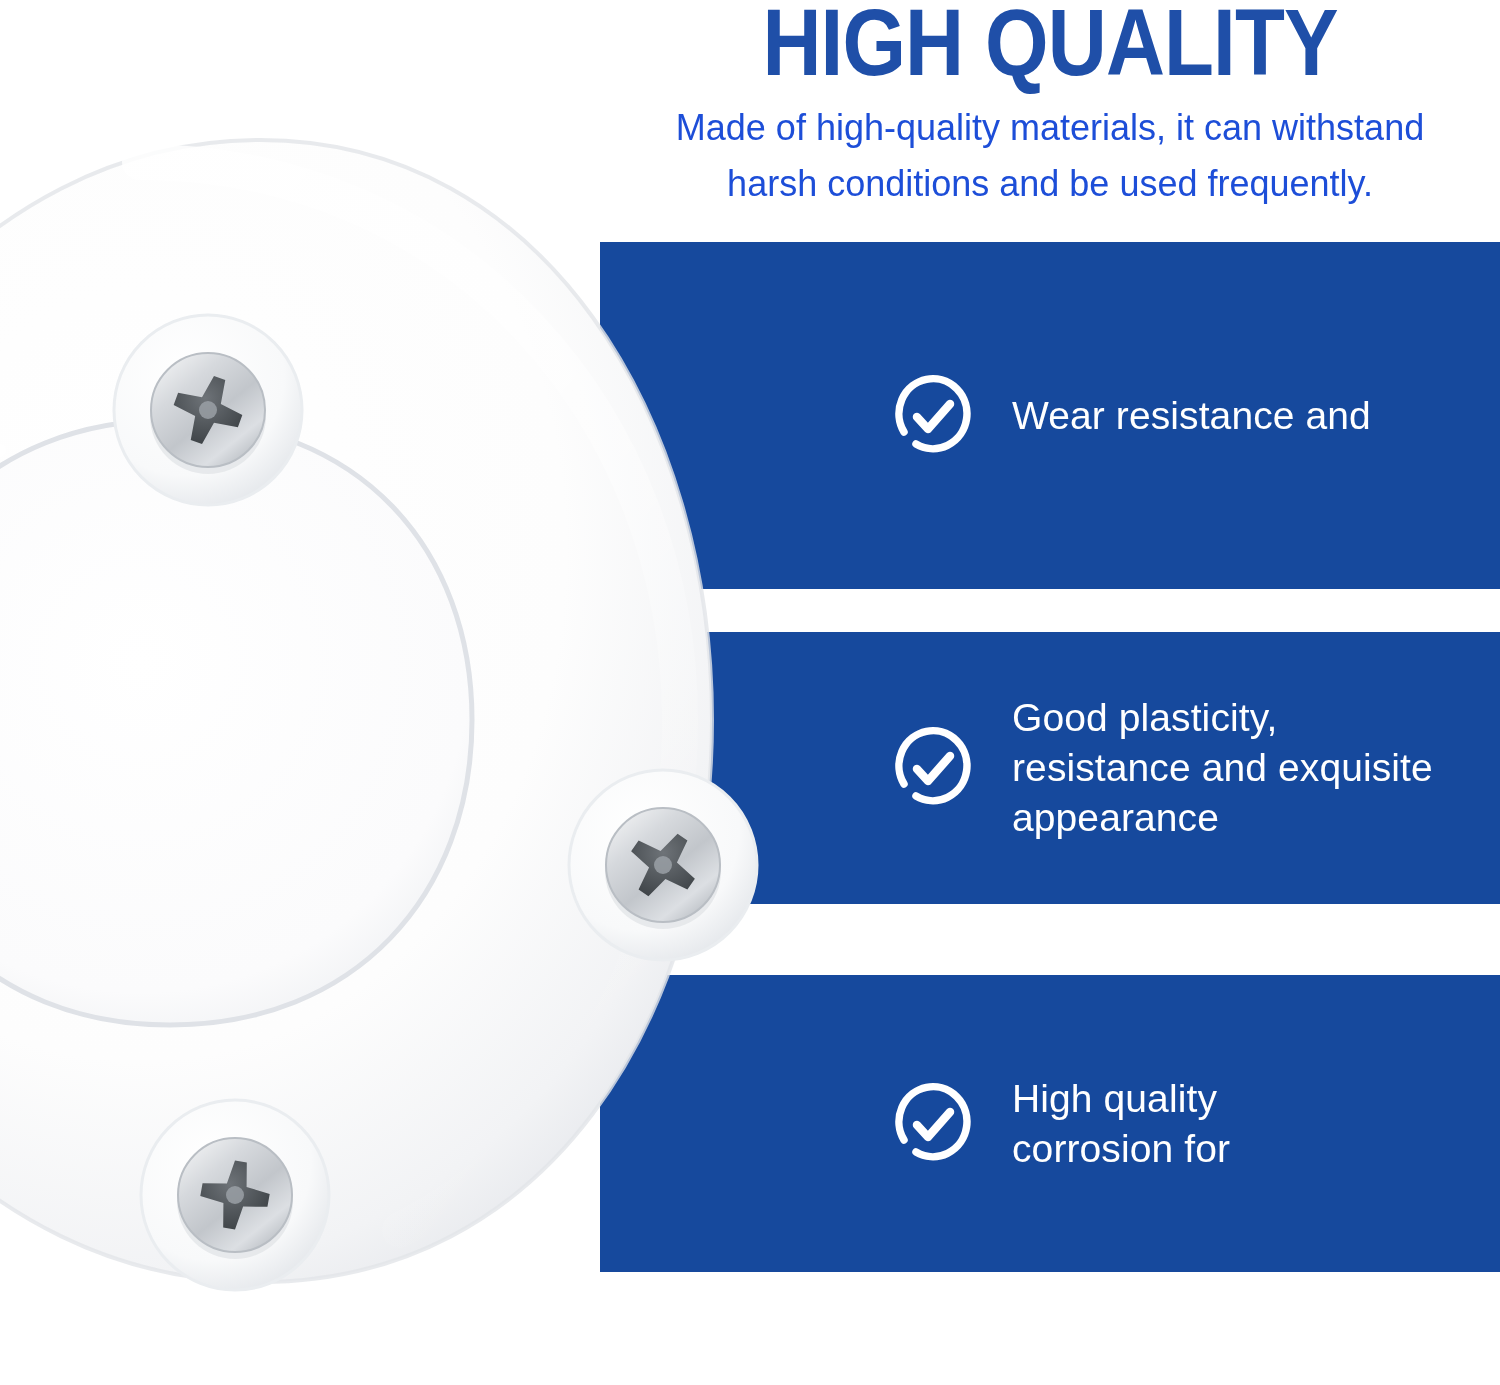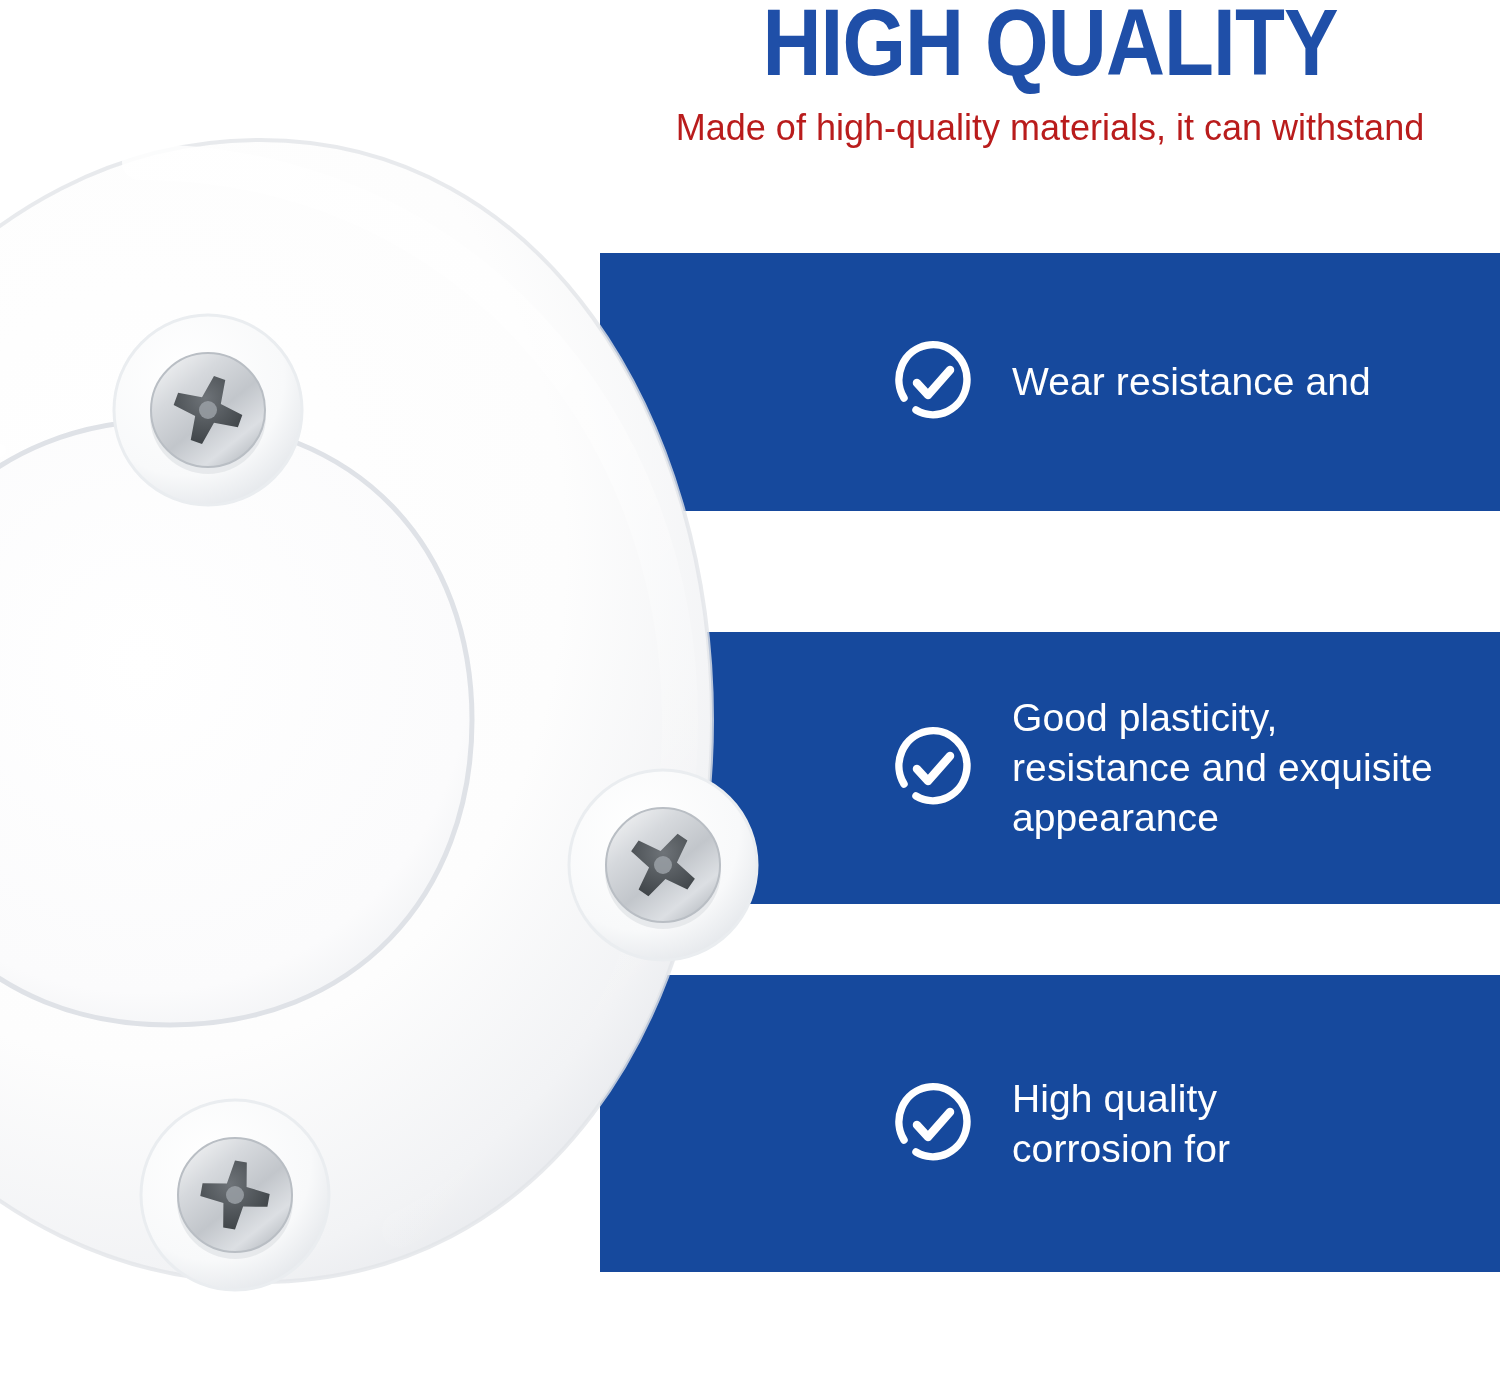--- a/index.html
+++ b/index.html
@@ -47,33 +47,33 @@
     transform-origin: center top;
     white-space: nowrap;
   }
   .subhead {
     position: absolute;
     left: 20px;
     top: 100px;
     width: 860px;
     font-size: 36px;
     line-height: 56px;
-    color: #b91c1c;
+    color: #1d4ed8;
     font-weight: 400;
   }
 
   
   .panel {
     position: absolute;
     background: #16499D;
     left: 600px;
     width: 900px;
     z-index: 5;
   }
-  .panel-1 { top: 253px;  height: 258px; }
+  .panel-1 { top: 242px;  height: 347px; }
   .panel-2 { top: 632px;  height: 272px; }
   .panel-3 { top: 975px;  height: 297px; }
 
   .panel-inner {
     position: absolute;
     left: 290px;
     right: 20px;
     top: 0;
     height: 100%;
     display: flex;
@@ -267,16 +267,17 @@
                  L -10 10 L -34 7 L -34 -6 L -10 -10 Z" fill="url(#crossGrad)" transform="rotate(10)"></path>
         <ellipse cx="0" cy="0" rx="9" ry="9" fill="#9aa0a6" opacity="0.85"></ellipse>
       </g>
     </svg>
   </div>
 
   <div class="header">
     <h1 class="headline">HIGH QUALITY</h1>
     <div class="subhead">
       <div>Made of high-quality materials, it can withstand</div>
+      <div>harsh conditions and be used frequently.</div>
     </div>
   </div>
 
 </div>
 
 </body></html>

